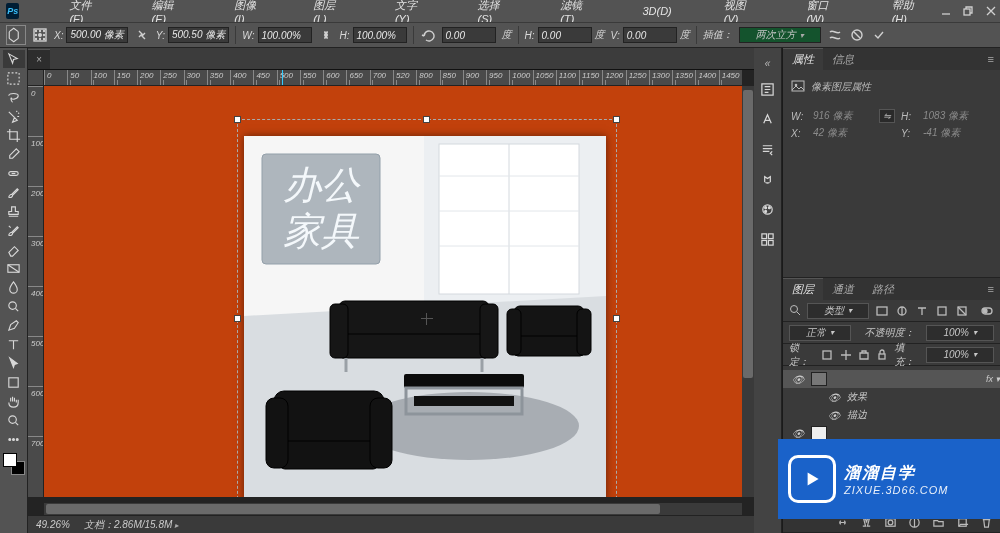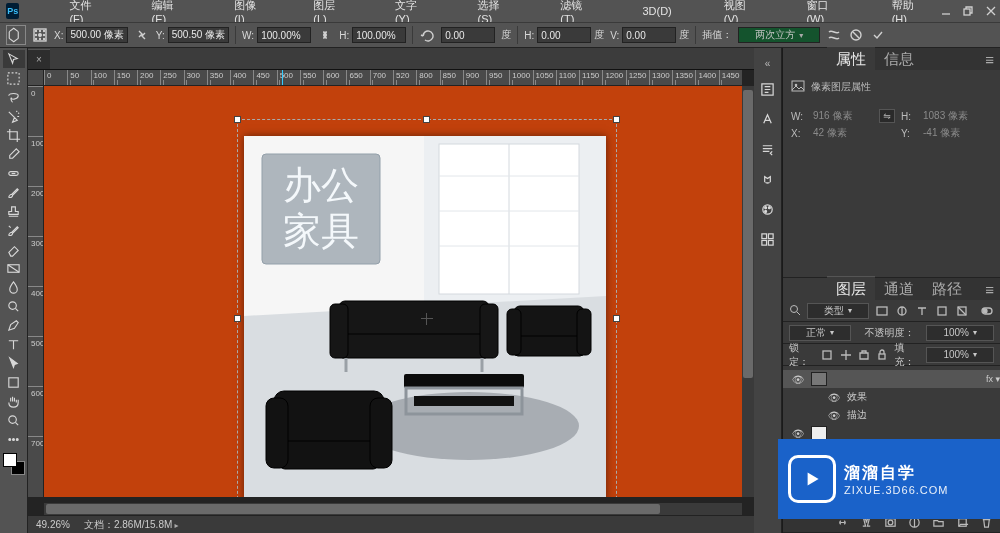--- a/index.html
+++ b/index.html
@@ -1,17 +1,17 @@
 <!DOCTYPE html>
 <html><head>
 <meta charset="utf-8">
 <style>
   * { margin: 0; padding: 0; box-sizing: border-box; user-select: none; }
   html, body { width: 1000px; height: 533px; overflow: hidden; background: #2a2a2a; font-family: "Microsoft YaHei", Arial, sans-serif; color: #c8c8c8; }
-  .app { display: flex; flex-direction: column; width: 100%; height: 100%; }
+  .app { display: flex; flex-direction: column; width: 100%; height: 100%; font-style: italic; }
 
   
   .menubar { display: flex; align-items: center; height: 22px; background: #535353; font-size: 11px; color: #e4e4e4; padding-left: 6px; gap: 4px; }
   .menubar .ps-logo { width: 16px; height: 16px; background: #001d34; color: #38bdf8; font-weight: bold; display:flex; align-items:center; justify-content:center; font-size:9px; border-radius:2px; margin-right:4px;}
   .menubar .item { padding: 2px 6px; cursor: default; margin-left: 36px; }
   .menubar .spacer { flex: 1; }
   .menubar .win-btn { width: 22px; height: 22px; display:flex; align-items:center; justify-content:center; }
   .menubar .win-btn svg { width: 10px; height: 10px; stroke:#d0d0d0; stroke-width:1.3; fill:none; }
 
   
@@ -79,21 +79,21 @@
   .status .drop::after { content:" ▸"; font-size:8px; color:#aaa;}
 
   
   .rcol { width:218px; background:#3a3a3a; border-left:1px solid #1a1a1a; display:flex; flex-direction:column; }
   
   .vstrip { width:28px; background:#434343; border-right:1px solid #222; display:flex; flex-direction:column; align-items:center; padding-top:10px; gap:10px; }
   .vstrip .vi { width:20px; height:20px; display:flex; align-items:center; justify-content:center; }
   .vstrip .vi svg { width:15px; height:15px; stroke:#d8d8d8; stroke-width:1.3; fill:none; }
   .vstrip .collapse { color:#bbb; font-size:10px; }
   .panel { background:#3a3a3a; border-bottom:1px solid #222; display:flex; flex-direction:column; }
-  .ptabs { display:flex; align-items:center; height:22px; background:#333; font-size:15px;margin-left:44px; }
+  .ptabs { display:flex; align-items:center; height:22px; background:#333; font-size:11px; }
   .ptabs .pt { padding:3px 9px; color:#aaa; }
   .ptabs .pt.active { background:#3a3a3a; color:#e6e6e6; border-top:1px solid #555; }
   .ptabs .menu { margin-left:auto; padding:0 6px; color:#aaa; }
   .pbody { padding:6px 8px; font-size:10px; color:#bbb; }
   .prop-row { display:flex; align-items:center; gap:6px; margin:3px 0; }
   .prop-row .k { color:#bbb; min-width:16px; }
   .prop-row .v { color:#8a8a8a; min-width:60px; }
   .prop-row .link { width:16px; height:14px; background:#2a2a2a; border:1px solid #555; display:flex; align-items:center; justify-content:center; font-size:9px; }
 
   .layers .ctrl-row { display:flex; align-items:center; height:22px; gap:6px; padding:0 6px; font-size:10px; border-bottom:1px solid #222;}

